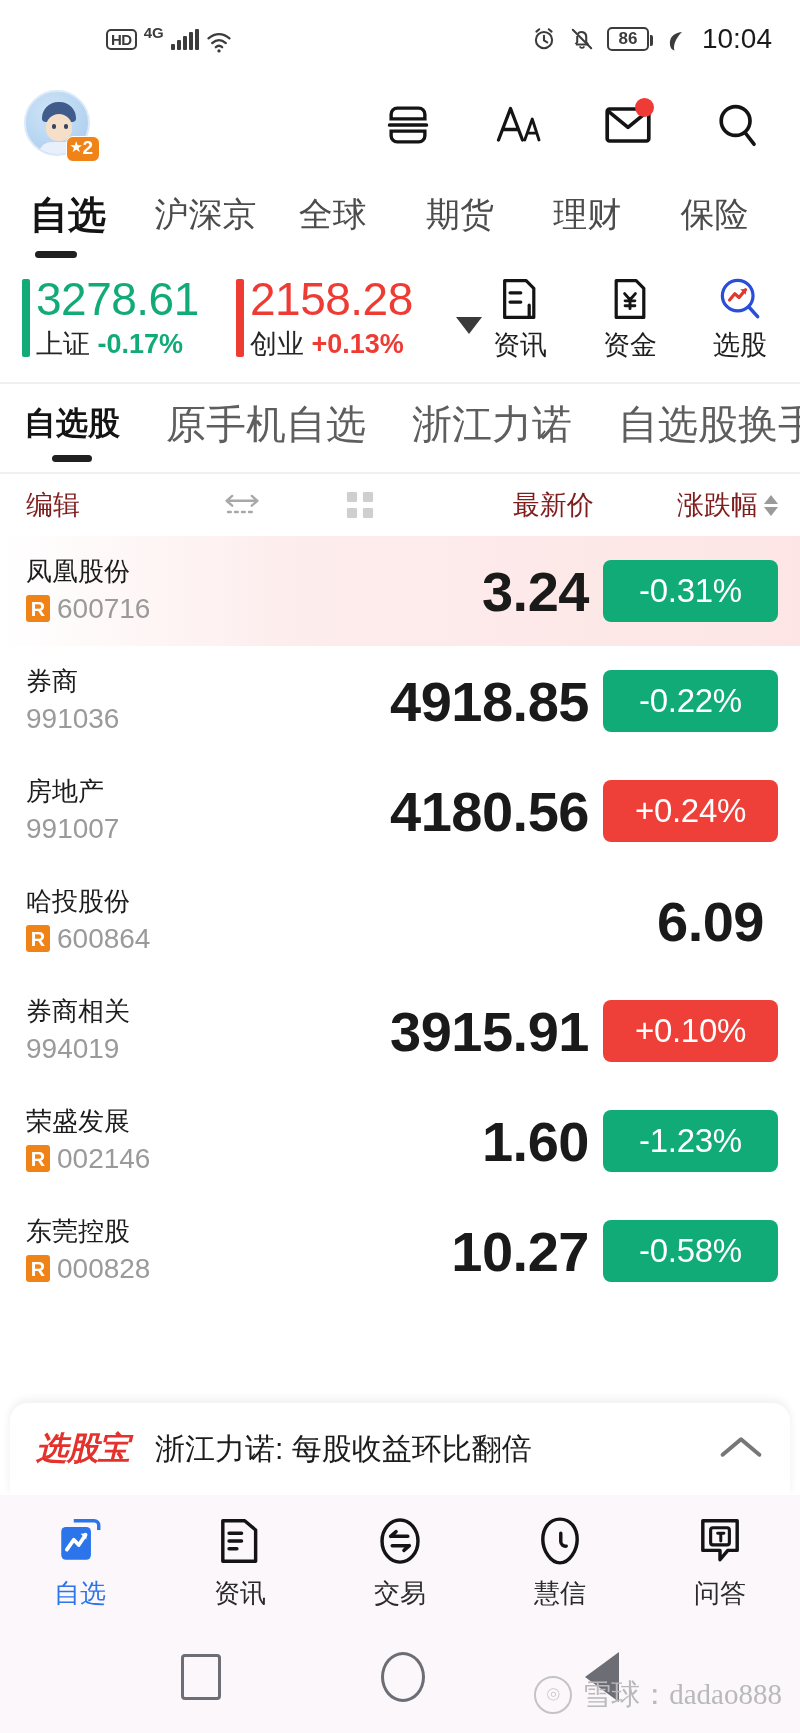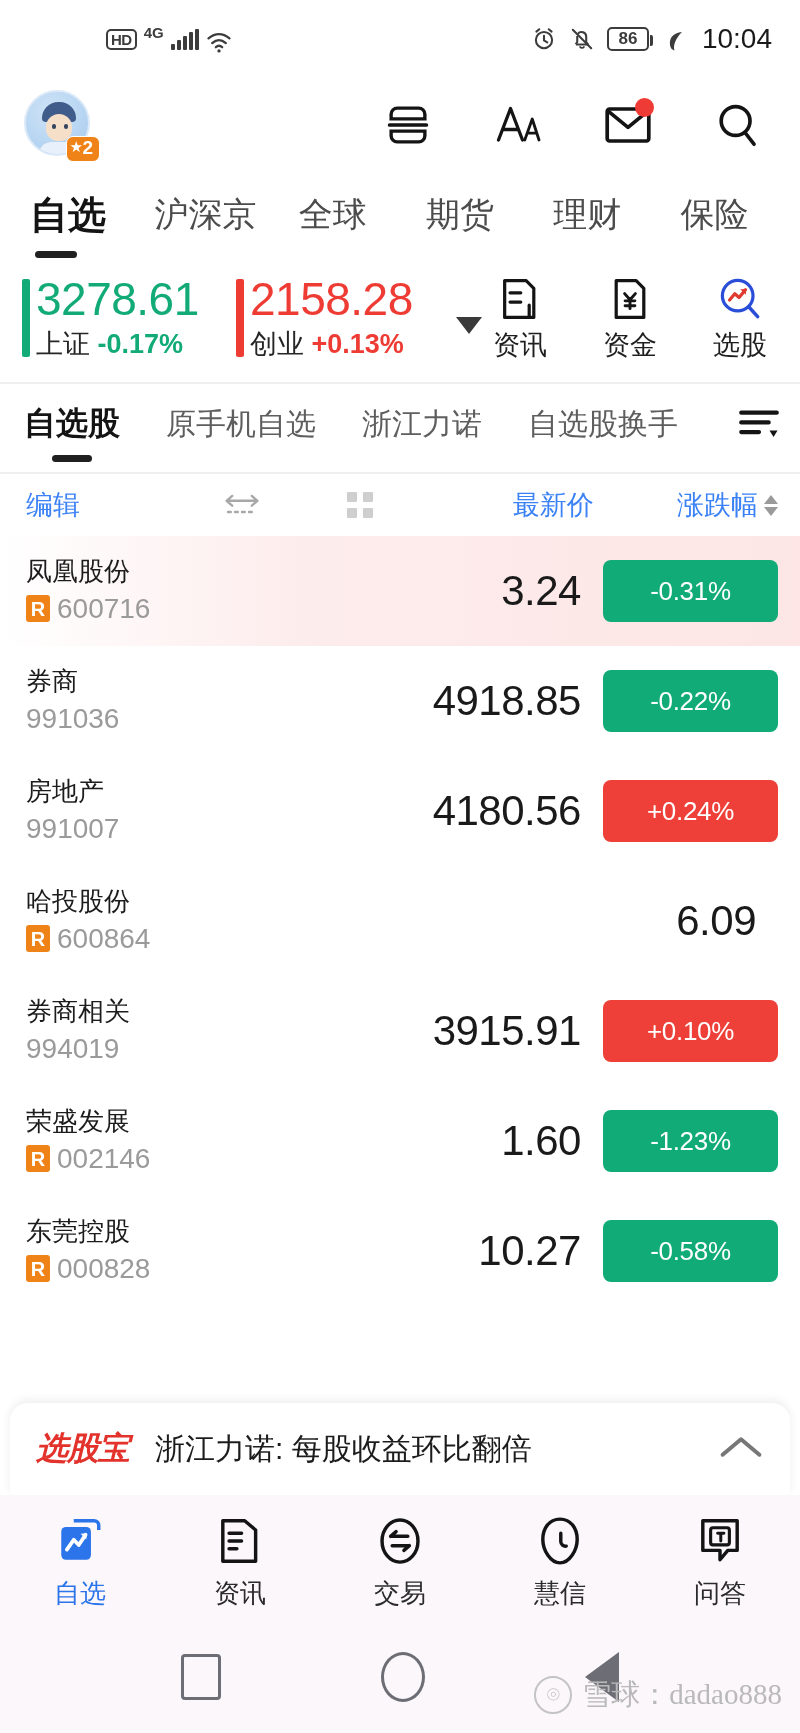--- a/index.html
+++ b/index.html
@@ -112,34 +112,34 @@
   .qa-ico{height:48px;display:flex;align-items:center;justify-content:center;}
   .qa-lbl{font-size:27px;color:#1f1f1f;margin-top:4px;}
 
   .divider{height:2px;background:#efefef;flex:0 0 2px;margin-top:8px;}
 
   
   .sub-tabs{
     flex:0 0 76px; display:flex; align-items:center;
     padding: 4px 18px 0 24px;
   }
-  .stab{ font-size:30px; color:#5e5e5e; position:relative; margin-right:46px; white-space:nowrap;}
+  .stab{ font-size:40px; color:#5e5e5e; position:relative; margin-right:46px; white-space:nowrap;}
   .stab.active{ color:#141414; font-weight:700; font-size:32px;}
   .stab.active::after{
     content:""; position:absolute; left:50%; transform:translateX(-50%); bottom:-16px;
     width:40px;height:7px;background:#202020;border-radius:4px;
   }
   .sort-ico{margin-left:auto; width:46px; height:40px; display:flex;align-items:center;justify-content:center;}
 
   .divider2{height:2px;background:#f0f0f0;flex:0 0 2px;margin-top:12px;}
 
   
   .col-head{
     flex:0 0 62px; display:flex; align-items:center;
-    padding: 0 22px 0 26px; color:#3b82f6; font-size:27px;
+    padding: 0 22px 0 26px; color:#7f1d1d; font-size:27px;
   }
   .ch-edit{ width:168px; }
   .ch-arrows{ width:120px; display:flex; justify-content:center;}
   .ch-grid{ width:130px; display:flex; justify-content:center;}
   .ch-price{ margin-left:auto; width:196px; text-align:right; padding-right:14px;}
   .ch-chg{ width:180px; text-align:right; display:flex;align-items:center;justify-content:flex-end;gap:6px;}
   .sort-arrows{display:flex;flex-direction:column;gap:3px;}
   .sort-arrows i{display:block;width:0;height:0;border-left:7px solid transparent;border-right:7px solid transparent;}
   .sort-arrows i.up{border-bottom:9px solid #9a9a9a;}
   .sort-arrows i.dn{border-top:9px solid #9a9a9a;}
@@ -155,26 +155,26 @@
   }
   .s-name-col{ display:flex; flex-direction:column; justify-content:center; width:330px;}
   .s-name{ font-size:26px; color:#1c1c1c; line-height:1.14; }
   .s-code-line{ display:flex; align-items:center; gap:7px; margin-top:6px;}
   .r-tag{
     background:#f08318; color:#fff; font-size:20px; font-weight:700;
     width:24px;height:27px; display:flex;align-items:center;justify-content:center;
     border-radius:3px; line-height:1;
   }
   .s-code{ font-size:28px; color:#9a9a9a; }
-  .s-price{ margin-left:auto; font-size:42px; color:#1a1a1a; font-weight:400;
-            width:250px; text-align:right; padding-right:22px; letter-spacing:-0.5px;}
+  .s-price{ margin-left:auto; font-size:56px; color:#1a1a1a; font-weight:700;
+            width:250px; text-align:right; padding-right:14px; letter-spacing:-0.5px;}
   .s-chg{
     width:176px; height:62px; border-radius:8px;
     display:flex; align-items:center; justify-content:center;
-    color:#fff; font-size:26px; font-weight:500; letter-spacing:-0.3px;
+    color:#fff; font-size:33px; font-weight:500; letter-spacing:-0.3px;
   }
   .s-chg.down{ background:#11ab78; }
   .s-chg.up{ background:#ee3f38; }
   .s-chg.flat{ background:#9aa4c4; }
 
   
   .promo{
     flex:0 0 92px; margin: 6px 10px 0 10px;
     background:#fff; border-radius:18px 18px 0 0;
     box-shadow: 0 -3px 10px rgba(0,0,0,0.07);

